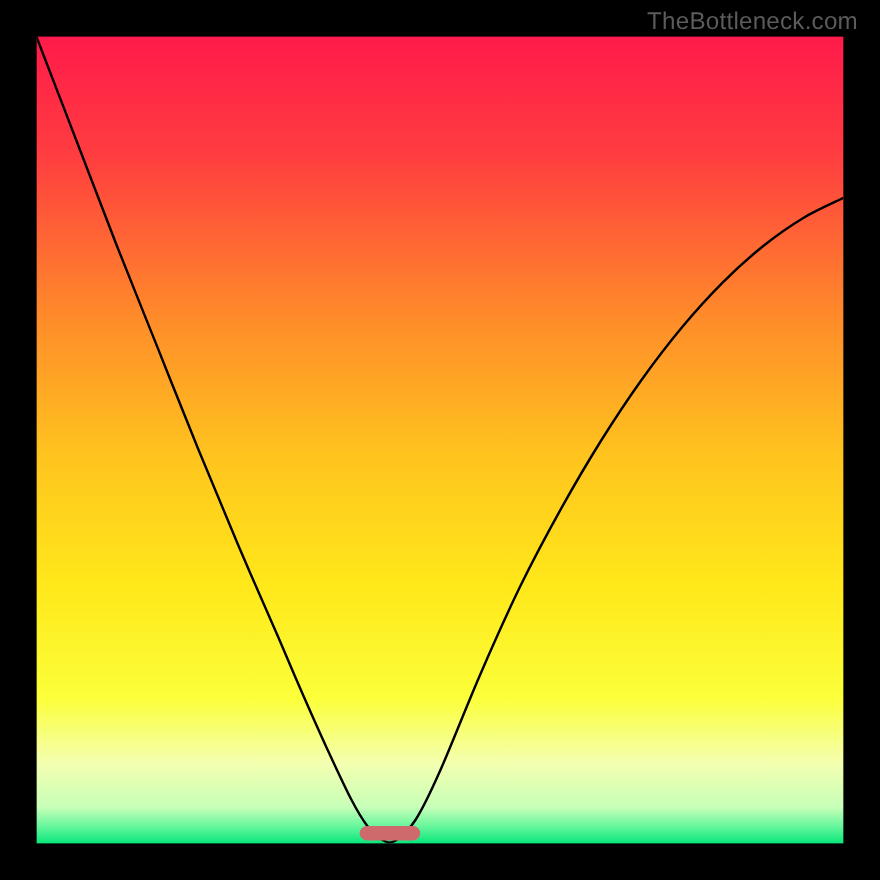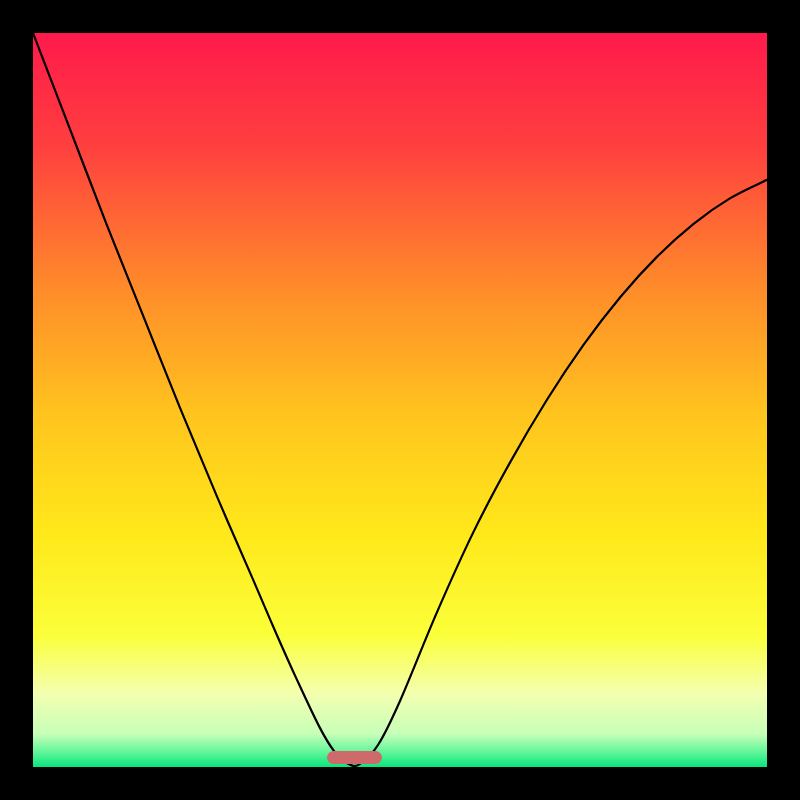--- a/index.html
+++ b/index.html
@@ -55,20 +55,21 @@
     height: 13px;
     border-radius: 7px;
     background: #cf6a6c;
   }
 </style>
 </head>
 <body>
 
 <div class="frame">
 
+  <div class="watermark">TheBottleneck.com</div>
 
   <div class="plot" id="plot">
 
     <svg class="gradient" viewBox="0 0 734 734" preserveAspectRatio="none">
       <defs>
         <linearGradient id="bg-grad" x1="0" y1="0" x2="0" y2="1">
             <stop offset="0%" stop-color="#ff1a4b"></stop>
             <stop offset="15%" stop-color="#ff3e3f"></stop>
             <stop offset="35%" stop-color="#ff8c2a"></stop>
             <stop offset="52%" stop-color="#ffc41e"></stop>

